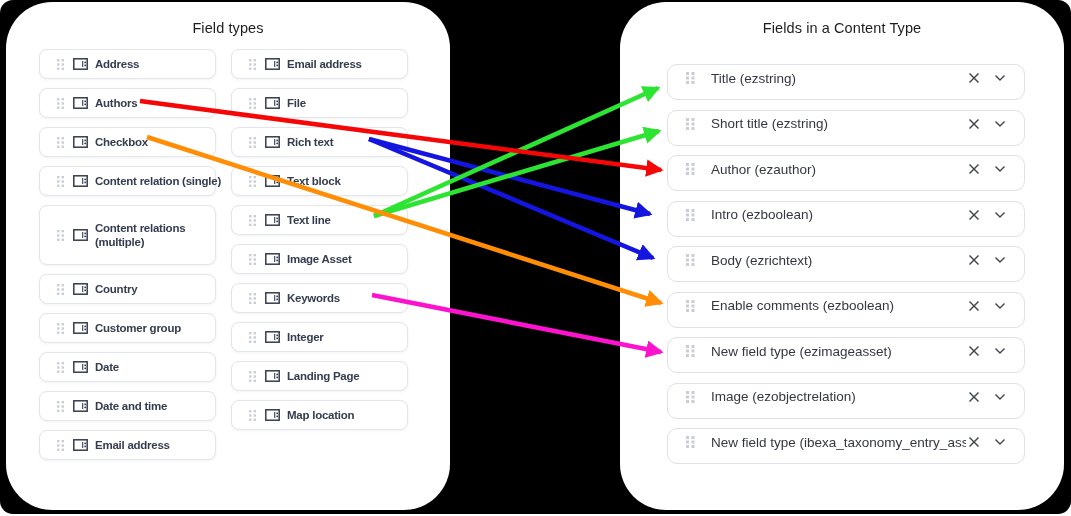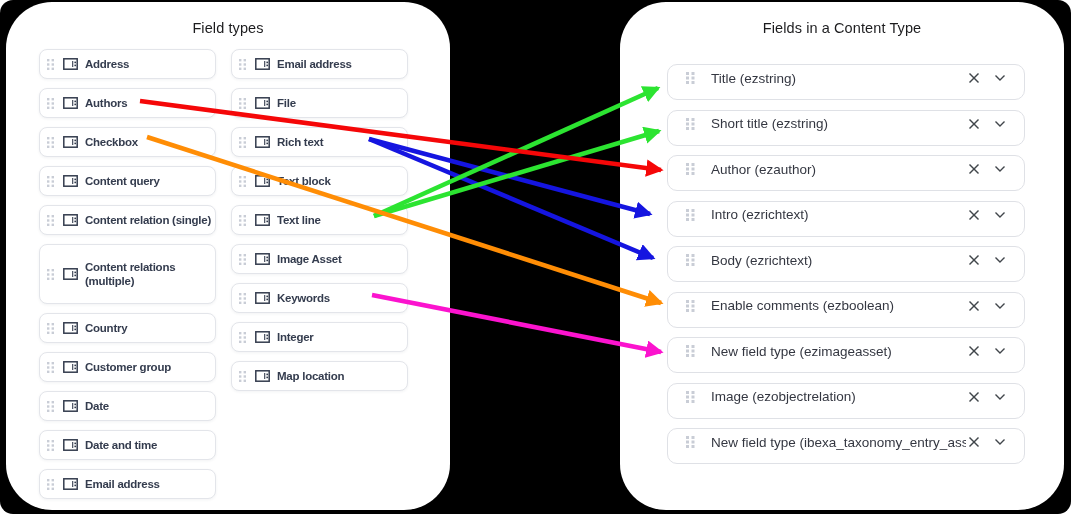--- a/index.html
+++ b/index.html
@@ -40,21 +40,21 @@
   }
   .ft-col { display: flex; flex-direction: column; gap: 9px; width: 177px; }
   .ft-card {
     display: flex;
     align-items: center;
     height: 30px;
     background: #ffffff;
     border: 1px solid #e3e5ea;
     border-radius: 8px;
     box-shadow: 0 1px 3px rgba(40,50,70,0.06);
-    padding-left: 6px;
+    padding-left: 16px;
   }
   .ft-card.tall { height: 60px; }
   .ft-card.tall .ft-label { white-space: normal; line-height: 1.25; }
   .ft-label {
     margin-left: 7px;
     font-size: 11.5px;
     font-weight: 700;
     letter-spacing: -0.25px;
     color: #343c4e;
     white-space: nowrap;
@@ -177,39 +177,20 @@
         <rect x="1" y="9.6" width="2.4" height="2.4"></rect>
                 <rect x="5.6" y="9.6" width="2.4" height="2.4"></rect>
       </g>
     </svg>
     <svg class="ft-icon" width="15" height="12" viewBox="0 0 15 12">
       <rect x="0.8" y="0.8" width="13.4" height="10.4" fill="none" stroke="#343c4e" stroke-width="1.5"></rect>
       <line x1="9.7" y1="3" x2="9.7" y2="9" stroke="#343c4e" stroke-width="1.1"></line>
       <rect x="11.4" y="3.6" width="1.6" height="1.6" fill="#343c4e"></rect>
       <rect x="11.4" y="6.6" width="1.6" height="1.6" fill="#343c4e"></rect>
     </svg>
-    <span class="ft-label">Content query</span>
-  </div>
-          <div class="ft-card">
-    <svg class="drag-dots" width="9" height="13" viewBox="0 0 9 13">
-      <g fill="#c9cdd6">
-        <rect x="1" y="1" width="2.4" height="2.4"></rect>
-                <rect x="5.6" y="1" width="2.4" height="2.4"></rect>
-        <rect x="1" y="5.3" width="2.4" height="2.4"></rect>
-                <rect x="5.6" y="5.3" width="2.4" height="2.4"></rect>
-        <rect x="1" y="9.6" width="2.4" height="2.4"></rect>
-                <rect x="5.6" y="9.6" width="2.4" height="2.4"></rect>
-      </g>
-    </svg>
-    <svg class="ft-icon" width="15" height="12" viewBox="0 0 15 12">
-      <rect x="0.8" y="0.8" width="13.4" height="10.4" fill="none" stroke="#343c4e" stroke-width="1.5"></rect>
-      <line x1="9.7" y1="3" x2="9.7" y2="9" stroke="#343c4e" stroke-width="1.1"></line>
-      <rect x="11.4" y="3.6" width="1.6" height="1.6" fill="#343c4e"></rect>
-      <rect x="11.4" y="6.6" width="1.6" height="1.6" fill="#343c4e"></rect>
-    </svg>
     <span class="ft-label">Content relation (single)</span>
   </div>
           <div class="ft-card tall">
     <svg class="drag-dots" width="9" height="13" viewBox="0 0 9 13">
       <g fill="#c9cdd6">
         <rect x="1" y="1" width="2.4" height="2.4"></rect>
                 <rect x="5.6" y="1" width="2.4" height="2.4"></rect>
         <rect x="1" y="5.3" width="2.4" height="2.4"></rect>
                 <rect x="5.6" y="5.3" width="2.4" height="2.4"></rect>
         <rect x="1" y="9.6" width="2.4" height="2.4"></rect>
@@ -465,20 +446,39 @@
                 <rect x="5.6" y="9.6" width="2.4" height="2.4"></rect>
       </g>
     </svg>
     <svg class="ft-icon" width="15" height="12" viewBox="0 0 15 12">
       <rect x="0.8" y="0.8" width="13.4" height="10.4" fill="none" stroke="#343c4e" stroke-width="1.5"></rect>
       <line x1="9.7" y1="3" x2="9.7" y2="9" stroke="#343c4e" stroke-width="1.1"></line>
       <rect x="11.4" y="3.6" width="1.6" height="1.6" fill="#343c4e"></rect>
       <rect x="11.4" y="6.6" width="1.6" height="1.6" fill="#343c4e"></rect>
     </svg>
     <span class="ft-label">Integer</span>
+  </div>
+          <div class="ft-card">
+    <svg class="drag-dots" width="9" height="13" viewBox="0 0 9 13">
+      <g fill="#c9cdd6">
+        <rect x="1" y="1" width="2.4" height="2.4"></rect>
+                <rect x="5.6" y="1" width="2.4" height="2.4"></rect>
+        <rect x="1" y="5.3" width="2.4" height="2.4"></rect>
+                <rect x="5.6" y="5.3" width="2.4" height="2.4"></rect>
+        <rect x="1" y="9.6" width="2.4" height="2.4"></rect>
+                <rect x="5.6" y="9.6" width="2.4" height="2.4"></rect>
+      </g>
+    </svg>
+    <svg class="ft-icon" width="15" height="12" viewBox="0 0 15 12">
+      <rect x="0.8" y="0.8" width="13.4" height="10.4" fill="none" stroke="#343c4e" stroke-width="1.5"></rect>
+      <line x1="9.7" y1="3" x2="9.7" y2="9" stroke="#343c4e" stroke-width="1.1"></line>
+      <rect x="11.4" y="3.6" width="1.6" height="1.6" fill="#343c4e"></rect>
+      <rect x="11.4" y="6.6" width="1.6" height="1.6" fill="#343c4e"></rect>
+    </svg>
+    <span class="ft-label">Landing Page</span>
   </div>
           <div class="ft-card">
     <svg class="drag-dots" width="9" height="13" viewBox="0 0 9 13">
       <g fill="#c9cdd6">
         <rect x="1" y="1" width="2.4" height="2.4"></rect>
                 <rect x="5.6" y="1" width="2.4" height="2.4"></rect>
         <rect x="1" y="5.3" width="2.4" height="2.4"></rect>
                 <rect x="5.6" y="5.3" width="2.4" height="2.4"></rect>
         <rect x="1" y="9.6" width="2.4" height="2.4"></rect>
                 <rect x="5.6" y="9.6" width="2.4" height="2.4"></rect>
@@ -581,21 +581,21 @@
     <svg class="drag-dots" width="11" height="14" viewBox="0 0 11 14">
       <g fill="#c9cdd6">
         <rect x="1" y="1" width="3" height="3"></rect>
               <rect x="6.5" y="1" width="3" height="3"></rect>
         <rect x="1" y="5.5" width="3" height="3"></rect>
               <rect x="6.5" y="5.5" width="3" height="3"></rect>
         <rect x="1" y="10" width="3" height="3"></rect>
               <rect x="6.5" y="10" width="3" height="3"></rect>
       </g>
     </svg>
-    <span class="ct-label">Intro (ezrichtext)</span>
+    <span class="ct-label">Intro (ezboolean)</span>
     <span class="row-actions">
       <button class="icon-btn">
         <svg width="12" height="12" viewBox="0 0 12 12">
           <line x1="1.5" y1="1.5" x2="10.5" y2="10.5" stroke="#41464b" stroke-width="1.4"></line>
           <line x1="10.5" y1="1.5" x2="1.5" y2="10.5" stroke="#41464b" stroke-width="1.4"></line>
         </svg>
       </button>
       <button class="icon-btn">
         <svg width="12" height="8" viewBox="0 0 12 8">
           <polyline points="1.5,1.5 6,6 10.5,1.5" fill="none" stroke="#41464b" stroke-width="1.4"></polyline>

